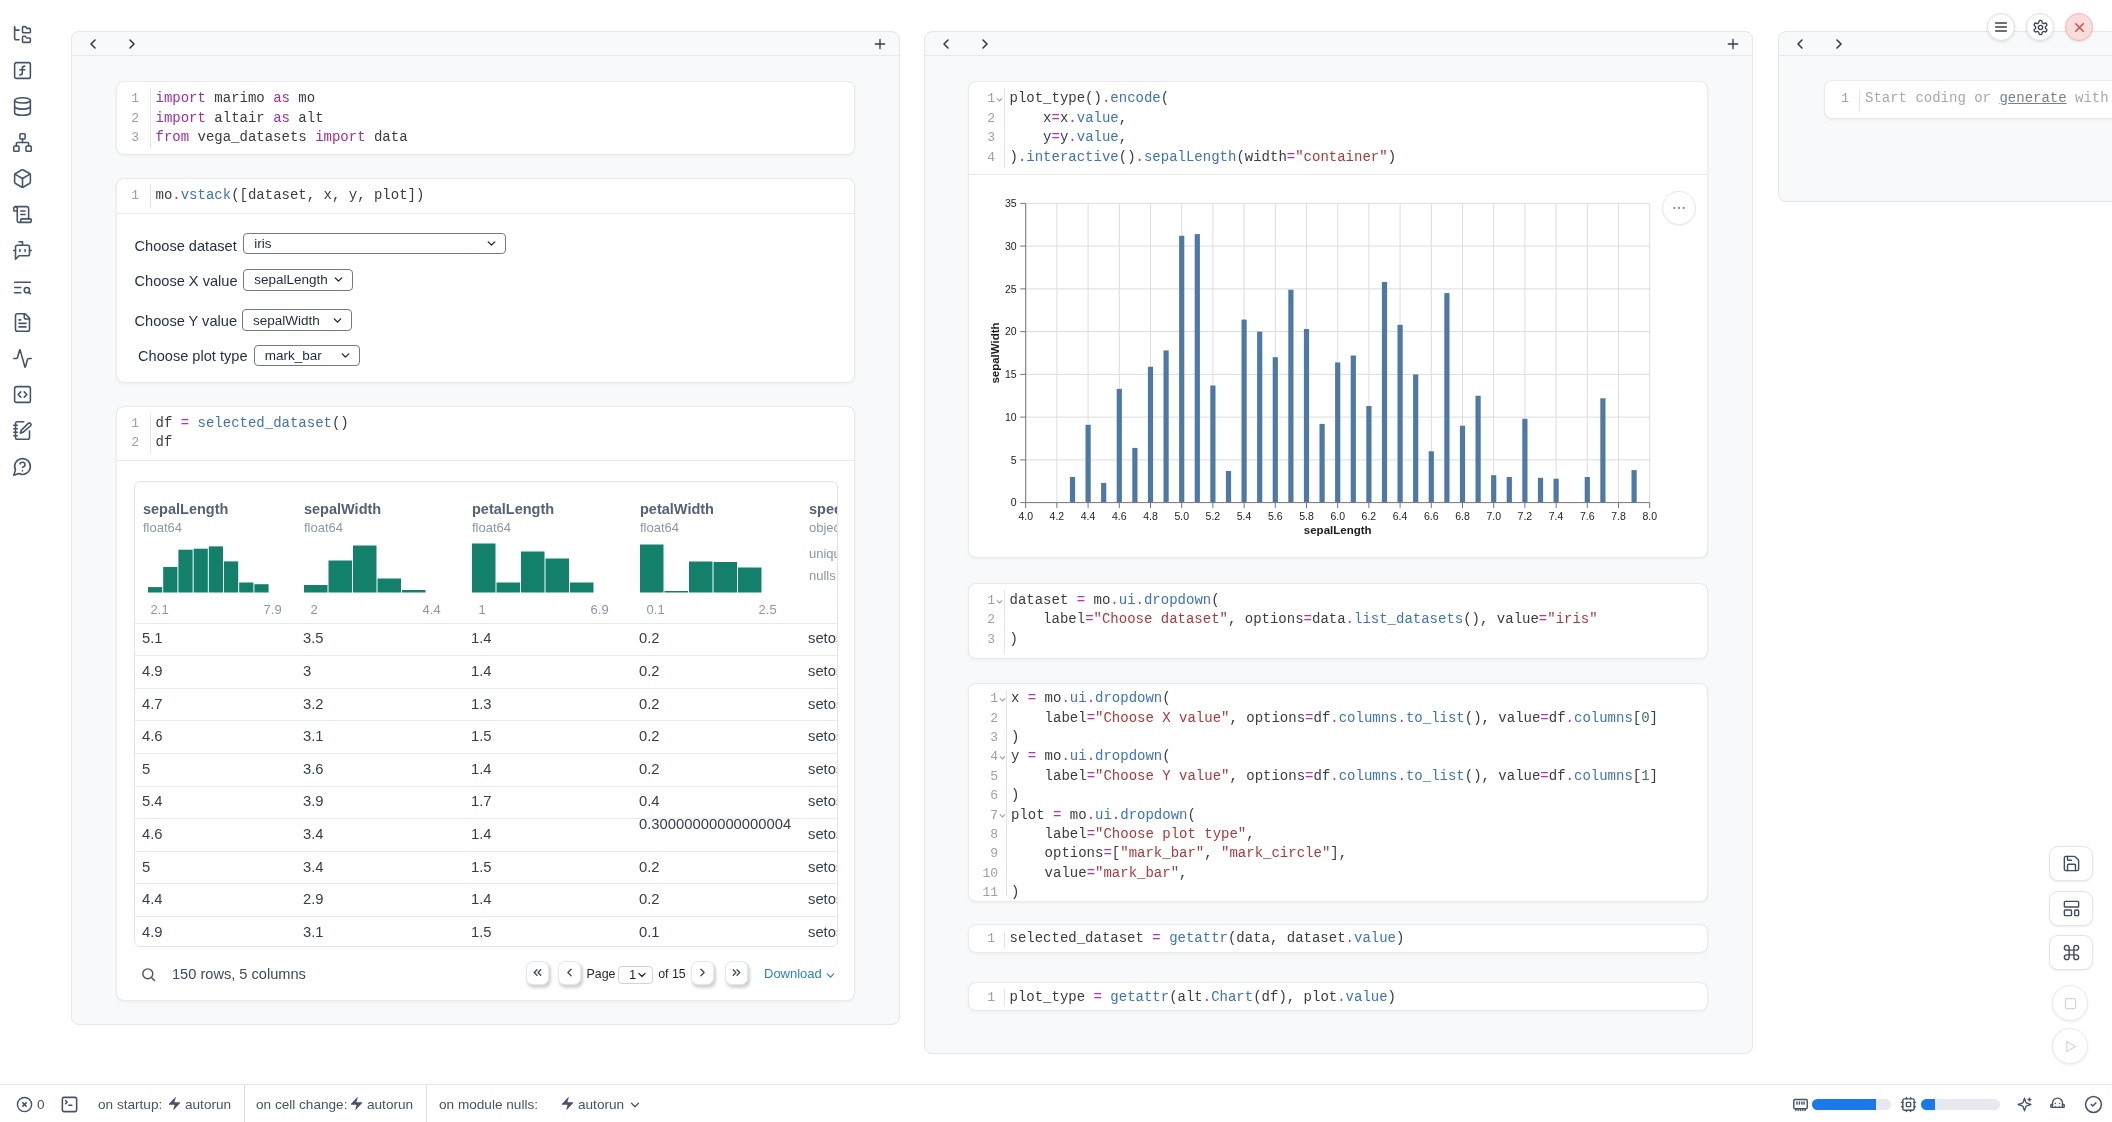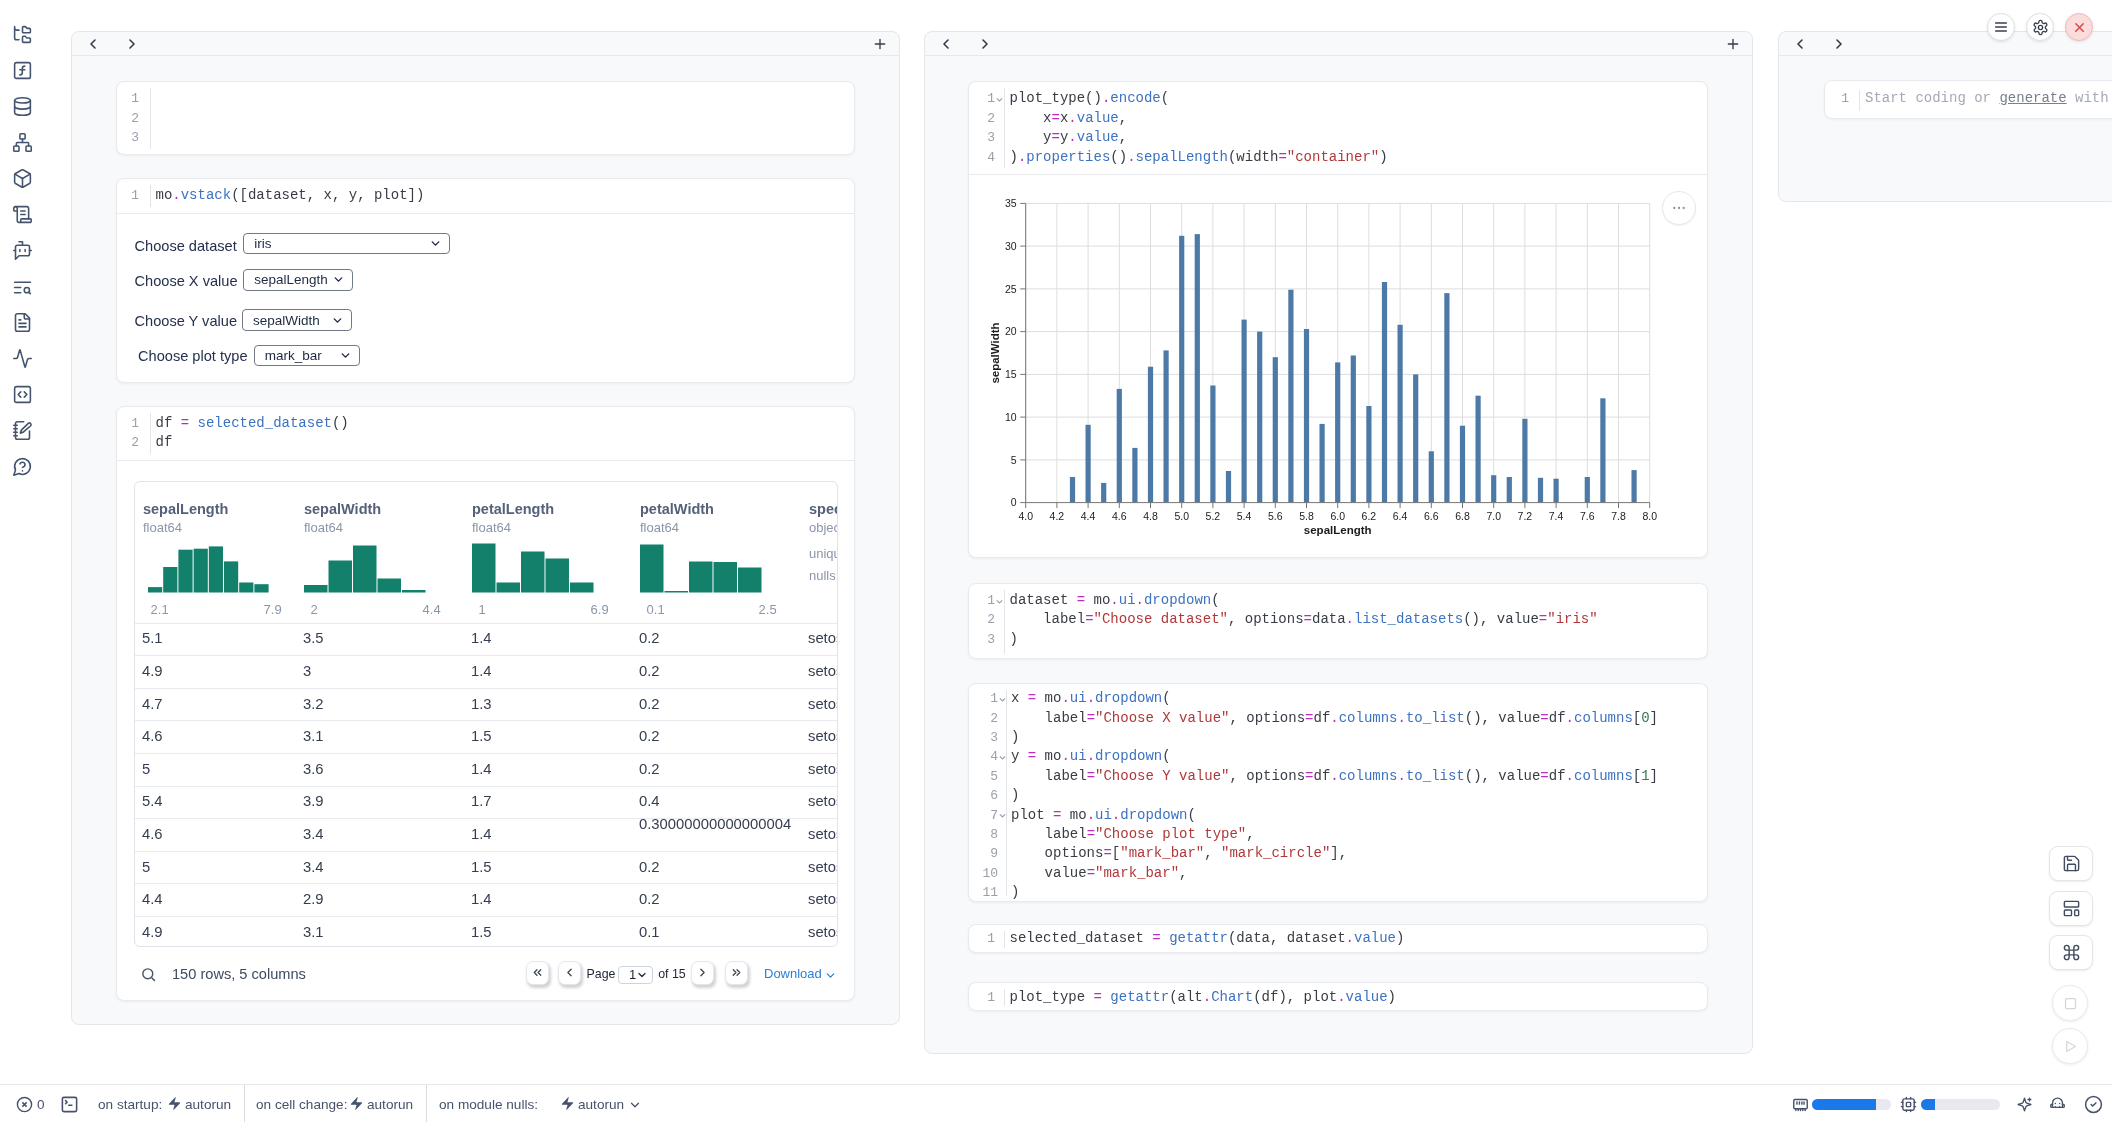--- a/index.html
+++ b/index.html
@@ -115,31 +115,34 @@
   <svg class="abs" style="left:800px;top:4px" width="16" height="16" viewBox="0 0 24 24" fill="none" stroke="#333a49" stroke-width="2" stroke-linecap="round">
         <path d="M12 5v14M5 12h14"></path>
       </svg>
  </div>
 </div>
 
 <div class="cell" style="left:116px;top:81px;width:739px;height:73.5px">
  <div class="codearea" style="height:73px;padding-top:7.3px">
   <div class="ln" style="top:7.3px;left:0;width:22px">1<br>2<br>3</div>
   <div class="gsep" style="left:33px"></div>
+  <div class="src" style="top:7.3px;left:38.5px"><span class="k">import</span> marimo <span class="k">as</span> mo
+<span class="k">import</span> altair <span class="k">as</span> alt
+<span class="k">from</span> vega_datasets <span class="k">import</span> data</div>
  </div>
 </div>
 
 <div class="cell" style="left:116px;top:177.8px;width:739px;height:204.8px">
  <div class="codearea" style="height:34.8px;padding-top:7.3px;border-bottom:1px solid #e8eaee">
   <div class="ln" style="top:7.3px;left:0;width:22px">1</div>
   <div class="gsep" style="left:33px"></div>
   <div class="src" style="top:7.3px;left:38.5px">mo<span class="o">.</span><span class="f">vstack</span>([dataset, x, y, plot])</div>
  </div>
  <div class="uilabel" style="left:17.5px;top:59.7px">Choose dataset</div>
- <div class="sel" style="left:126.3px;top:54.4px;width:207px;height:21.2px">iris
+ <div class="sel" style="left:126.3px;top:54.4px;width:263px;height:21.2px">iris
   <svg width="13" height="13" viewBox="0 0 24 24" fill="none" stroke="#1d2942" stroke-width="2.6" stroke-linecap="round" stroke-linejoin="round">
         <path d="M6 9l6 6 6-6"></path>
       </svg></div>
  <div class="uilabel" style="left:17.5px;top:93.9px">Choose X value</div>
  <div class="sel" style="left:126.3px;top:90.4px;width:110px;height:21.6px">sepalLength
   <svg width="13" height="13" viewBox="0 0 24 24" fill="none" stroke="#1d2942" stroke-width="2.6" stroke-linecap="round" stroke-linejoin="round">
         <path d="M6 9l6 6 6-6"></path>
       </svg></div>
  <div class="uilabel" style="left:17.5px;top:133.9px">Choose Y value</div>
  <div class="sel" style="left:124.9px;top:130.5px;width:110px;height:21.6px">sepalWidth
@@ -338,21 +341,21 @@
 <div class="cell" style="left:968px;top:81px;width:740px;height:477px">
  <div class="codearea" style="height:92.9px;padding-top:7.3px;border-bottom:1px solid #e8eaee">
   <div class="ln" style="top:7.3px;left:0;width:26px">1<br>2<br>3<br>4</div>
   <svg class="abs" style="left:26px;top:13px" width="9" height="9" viewBox="0 0 24 24" fill="none" stroke="#98a0ab" stroke-width="3">
         <path d="M5 9l7 7 7-7"></path>
       </svg>
   <div class="gsep" style="left:34.5px"></div>
   <div class="src" style="top:7.3px;left:40.5px">plot_type()<span class="o">.</span><span class="f">encode</span>(
     x<span class="o">=</span>x<span class="o">.</span><span class="f">value</span>,
     y<span class="o">=</span>y<span class="o">.</span><span class="f">value</span>,
-)<span class="o">.</span><span class="f">properties</span>()<span class="o">.</span><span class="f">sepalLength</span>(width<span class="o">=</span><span class="s">"container"</span>)</div>
+)<span class="o">.</span><span class="f">interactive</span>()<span class="o">.</span><span class="f">sepalLength</span>(width<span class="o">=</span><span class="s">"container"</span>)</div>
  </div>
  <svg class="abs" style="left:0;top:93.9px" width="740" height="383">
       <g stroke="#ddd" stroke-width="1">
         <line x1="56.7" y1="27.4" x2="56.7" y2="326.6"></line>
         <line x1="87.9" y1="27.4" x2="87.9" y2="326.6"></line>
         <line x1="119.1" y1="27.4" x2="119.1" y2="326.6"></line>
         <line x1="150.3" y1="27.4" x2="150.3" y2="326.6"></line>
         <line x1="181.5" y1="27.4" x2="181.5" y2="326.6"></line>
         <line x1="212.7" y1="27.4" x2="212.7" y2="326.6"></line>
         <line x1="243.9" y1="27.4" x2="243.9" y2="326.6"></line>

